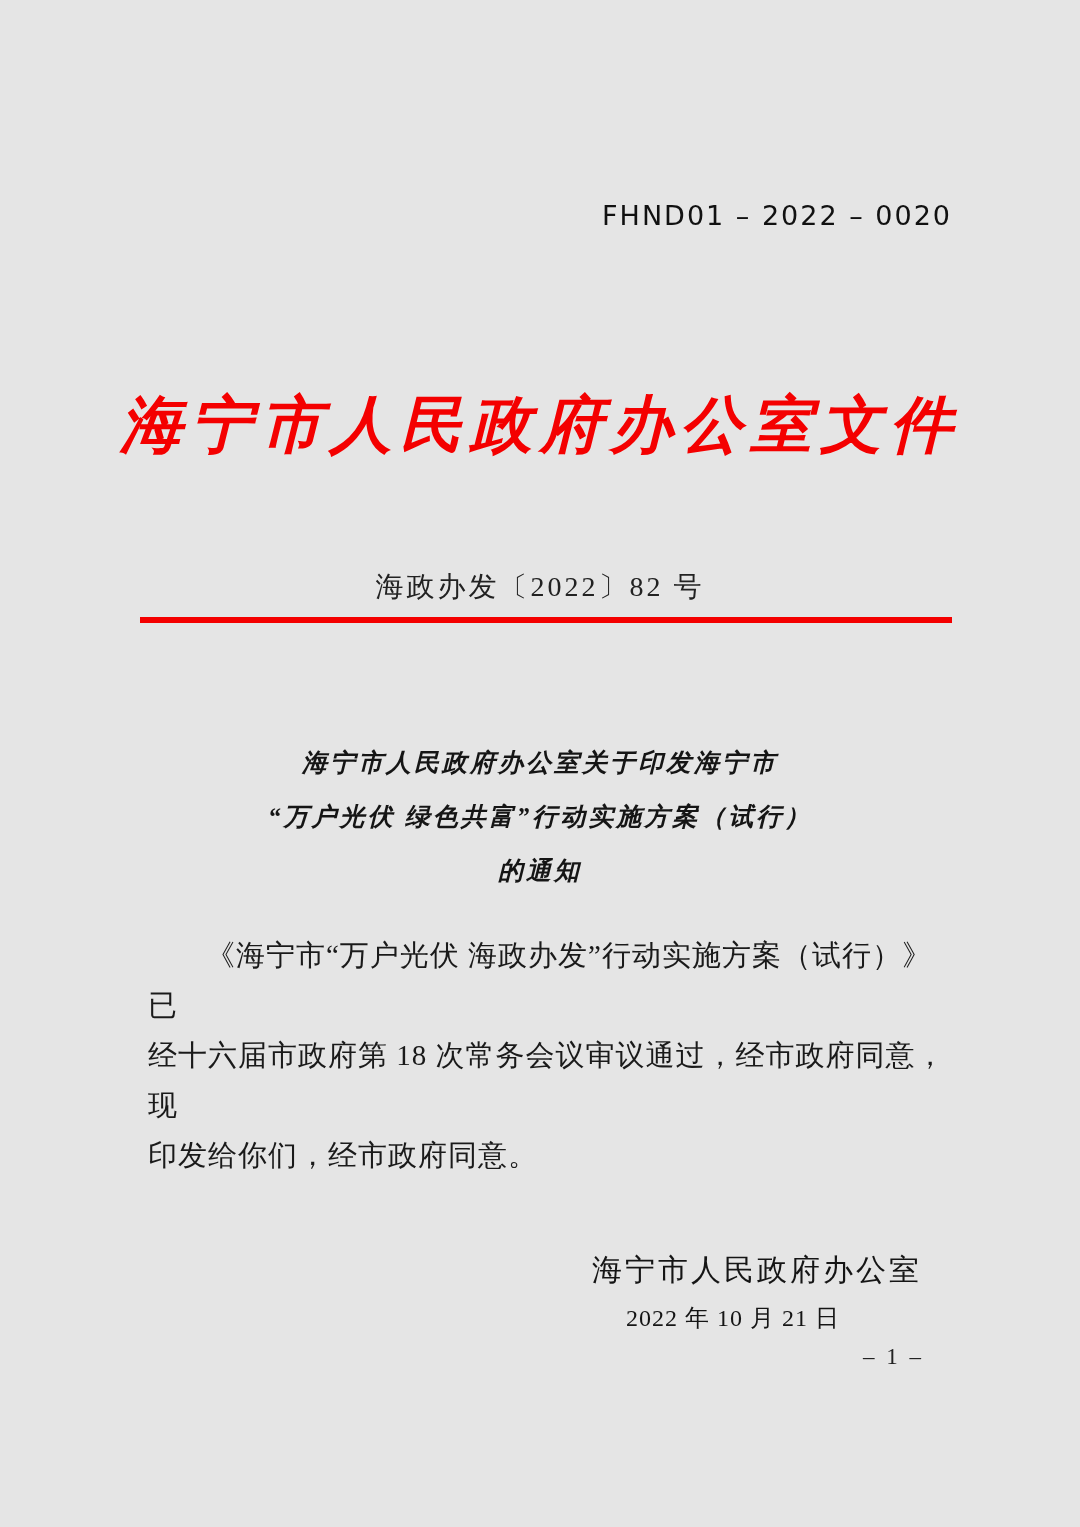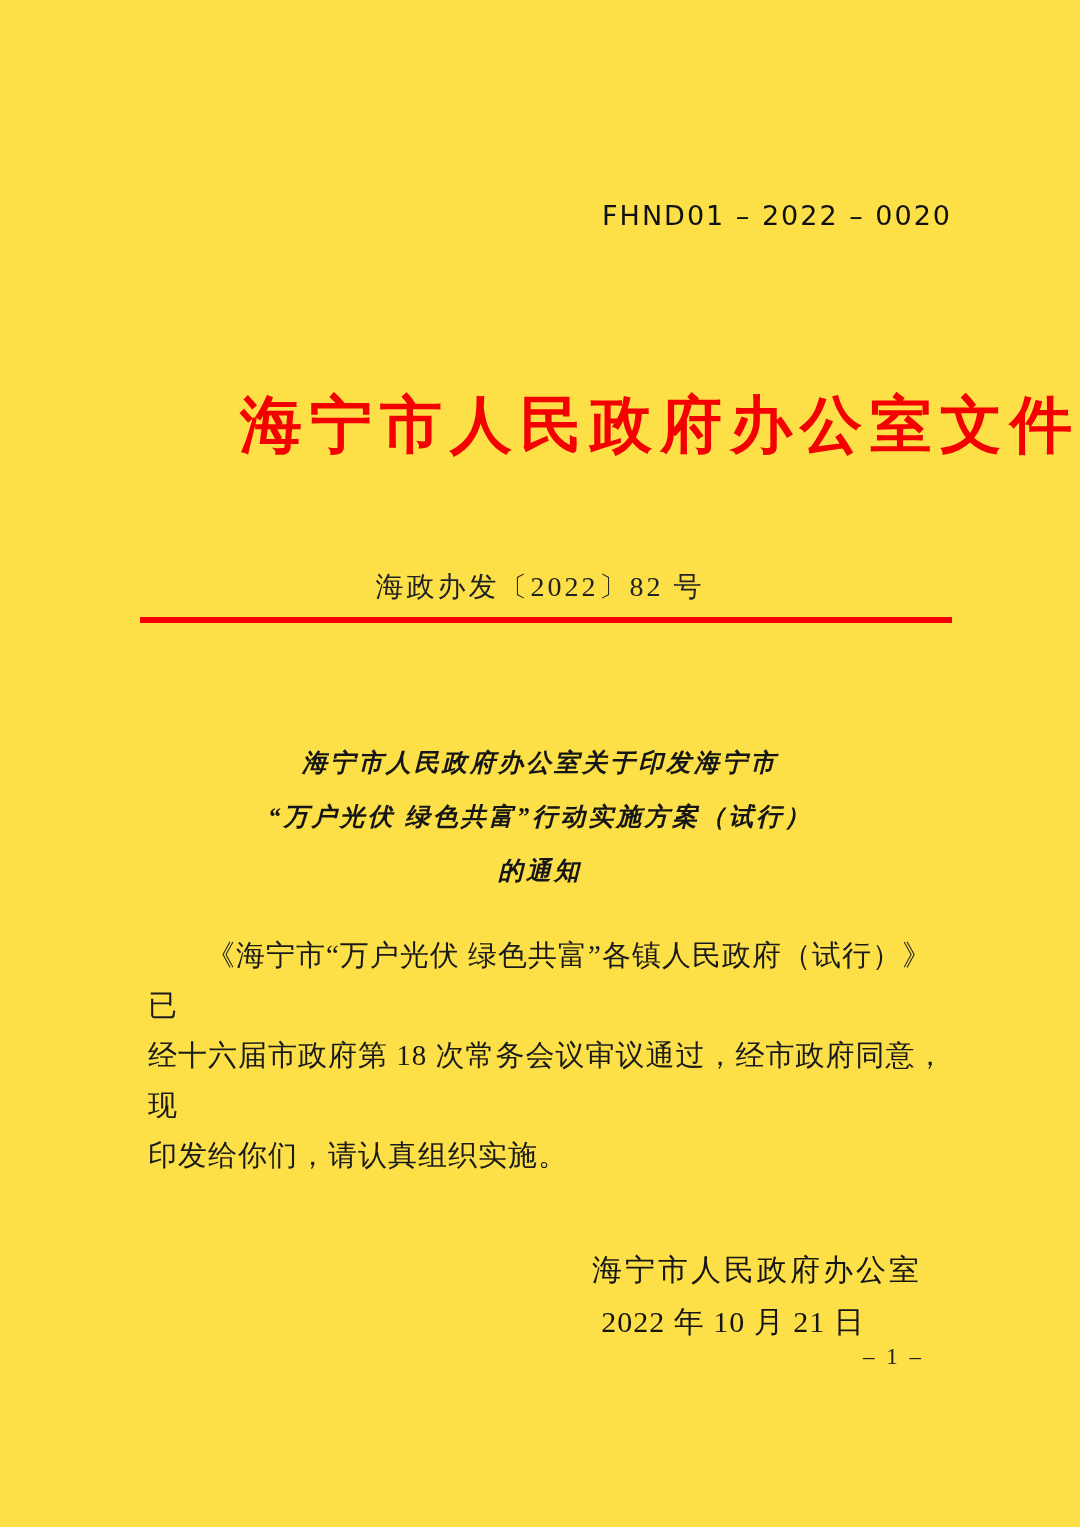--- a/index.html
+++ b/index.html
@@ -5,45 +5,46 @@
   html, body {
     margin: 0;
     padding: 0;
     background: #ffffff;
   }
   .page {
     position: relative;
     width: 1080px;
     height: 1527px;
     margin: 0 auto;
-    background: #fde047;
+    background: #e5e5e5;
     overflow: hidden;
     font-family: "Liberation Serif", "DejaVu Serif", serif;
     color: #1a1a1a;
   }
   .ref-code {
     position: absolute;
     top: 200px;
     right: 128px;
     font-family: "DejaVu Sans", "Liberation Sans", sans-serif;
     font-size: 27px;
     letter-spacing: 2px;
     color: #111111;
     white-space: nowrap;
   }
   .letterhead {
     position: absolute;
     top: 382px;
     left: 0;
     width: 100%;
-    text-align: right;
+    text-align: center;
     font-family: "Liberation Serif", "DejaVu Serif", serif;
     font-size: 62px;
     line-height: 86px;
     font-weight: bold;
+    font-style: italic;
     letter-spacing: 8px;
     color: var(--accent, #f40000);
     white-space: nowrap;
   }
   .issue-no {
     position: absolute;
     top: 568px;
     left: 0;
     width: 100%;
     text-align: center;
@@ -94,21 +95,21 @@
     letter-spacing: 3px;
     color: #151515;
     white-space: nowrap;
     margin-left: 26px;
   }
   .sign-date {
     position: absolute;
     top: 1302px;
     left: 733px;
     transform: translateX(-50%);
-    font-size: 30px;
+    font-size: 24px;
     letter-spacing: 1px;
     color: #151515;
     white-space: nowrap;
   }
   .page-num {
     position: absolute;
     top: 1344px;
     right: 156px;
     font-size: 23px;
     letter-spacing: 3px;
@@ -129,23 +130,23 @@
 
   <div class="red-rule"></div>
 
   <div class="notice-title">
     <div>海宁市人民政府办公室关于印发海宁市</div>
     <div>“万户光伏 绿色共富”行动实施方案（试行）</div>
     <div>的通知</div>
   </div>
 
   <div class="body-text">
-    <div class="indent">《海宁市“万户光伏 绿色共富”各镇人民政府（试行）》已</div>
+    <div class="indent">《海宁市“万户光伏 海政办发”行动实施方案（试行）》已</div>
     <div>经十六届市政府第 18 次常务会议审议通过，经市政府同意，现</div>
-    <div>印发给你们，请认真组织实施。</div>
+    <div>印发给你们，经市政府同意。</div>
   </div>
 
   <div class="signature">海宁市人民政府办公室</div>
 
   <div class="sign-date">2022 年 10 月 21 日</div>
 
   <div class="page-num">– 1 –</div>
 
 </div>
 

